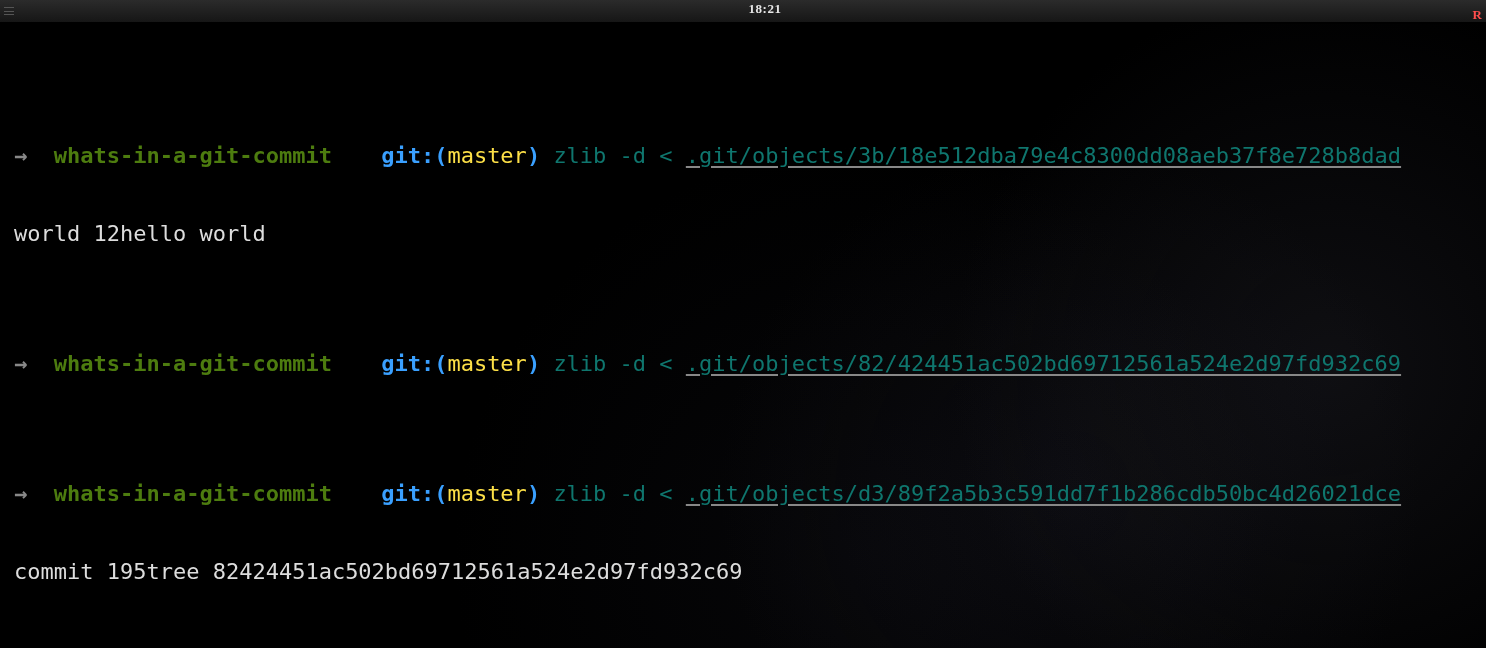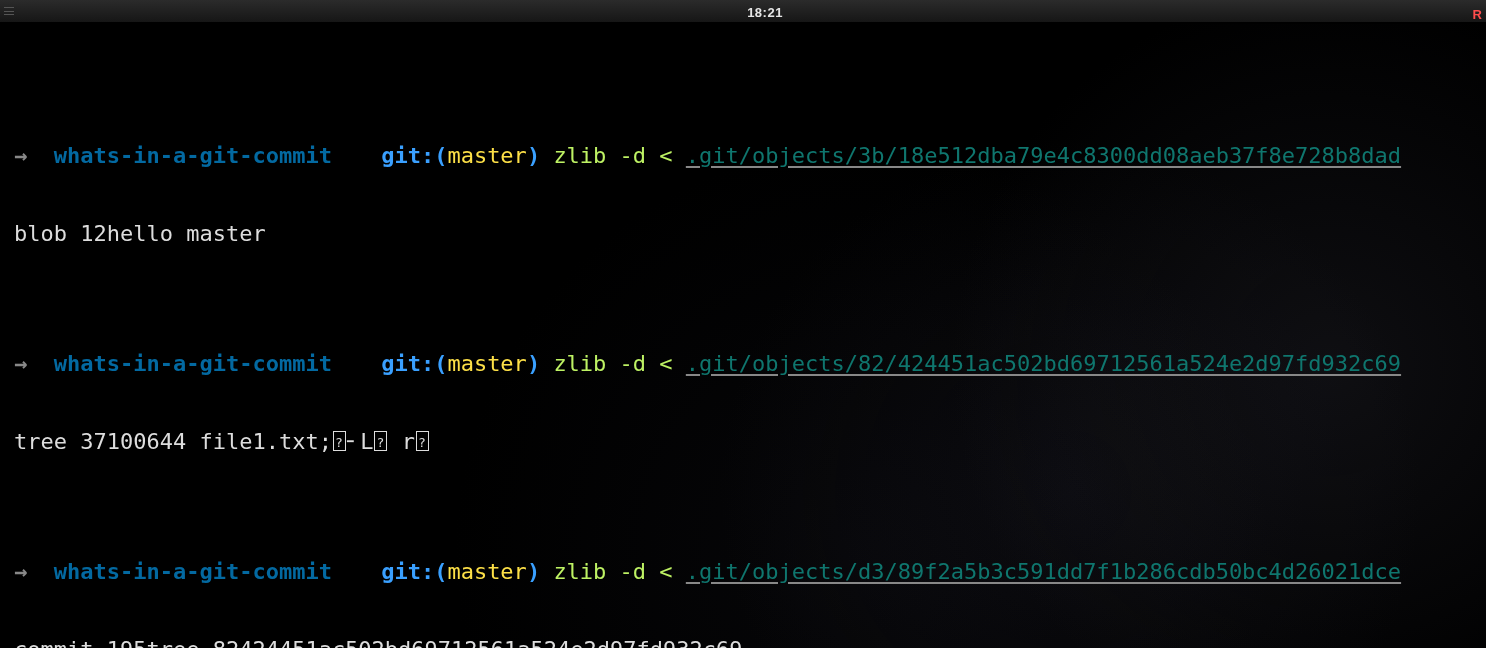--- a/index.html
+++ b/index.html
@@ -12,26 +12,26 @@
     font-family: "DejaVu Sans Mono", "Menlo", "Consolas", monospace;
     font-size: 22px;
     line-height: 26px;
     color: #cccccc;
   }
   .menubar {
     height: 22px;
     background: linear-gradient(#2b2b2b, #161616);
     border-bottom: 1px solid #000;
     position: relative;
-    font-family: Liberation Sans, sans-serif;
+    font-family: Liberation Serif, serif;
     font-size: 13px;
     font-weight: bold;
     color: #e6e6e6;
     display: flex;
-    align-items: flex-start;
+    align-items: flex-end;
     justify-content: center;
     padding-left: 44px;
   }
   .menubar .clock {
     letter-spacing: 0.5px;
   }
   .menubar .right-indicator {
     position: absolute;
     right: 4px;
     top: 2px;
@@ -53,25 +53,25 @@
     background: #555;
   }
   .terminal {
     padding: 16px 14px;
     white-space: pre;
     position: relative;
     z-index: 2;
   }
   .line { display: block; }
   .arrow { color: #888; font-weight: bold; }
-  .folder { color: #0369a1; font-weight: bold; }
+  .folder { color: #4d7c0f; font-weight: bold; }
   .gitlbl { color: #3aa0ff; font-weight: bold; margin-left: 36px; }
   .paren { color: #3aa0ff; font-weight: bold; }
   .branch { color: #fde047; font-weight: normal; }
-  .cmd { color: #bef264; }
+  .cmd { color: #0f766e; }
   .path { color: #0f766e; text-decoration: underline; text-decoration-color: #888; text-underline-offset: 3px; }
   .out { color: #ddd; }
   .garble {
     display: inline-block;
     width: 11px;
     height: 18px;
     border: 1.5px solid #ddd;
     vertical-align: -2px;
     margin: 0 1px;
     position: relative;
@@ -111,25 +111,24 @@
   <span class="clock">18:21</span>
   <span class="right-indicator">R</span>
 </div>
 
 <div class="bgart"></div>
 
 <div class="terminal">
 
   
   <span class="line"><span class="arrow">→</span>  <span class="folder">whats-in-a-git-commit</span> <span class="gitlbl">git:</span><span class="paren">(</span><span class="branch">master</span><span class="paren">)</span> <span class="cmd">zlib -d &lt; </span><span class="path">.git/objects/3b/18e512dba79e4c8300dd08aeb37f8e728b8dad</span></span>
-  <span class="line out">blob 12hello master</span>
+  <span class="line out">world 12hello world</span>
 
   
   <span class="line"><span class="arrow">→</span>  <span class="folder">whats-in-a-git-commit</span> <span class="gitlbl">git:</span><span class="paren">(</span><span class="branch">master</span><span class="paren">)</span> <span class="cmd">zlib -d &lt; </span><span class="path">.git/objects/82/424451ac502bd69712561a524e2d97fd932c69</span></span>
-  <span class="line out"><span>tree 37100644 file1.txt;</span><span class="garble"></span><span>╴</span><span>L</span><span class="garble"></span><span> r</span><span class="garble"></span></span>
 
   
   <span class="line"><span class="arrow">→</span>  <span class="folder">whats-in-a-git-commit</span> <span class="gitlbl">git:</span><span class="paren">(</span><span class="branch">master</span><span class="paren">)</span> <span class="cmd">zlib -d &lt; </span><span class="path">.git/objects/d3/89f2a5b3c591dd7f1b286cdb50bc4d26021dce</span></span>
   <span class="line out">commit 195tree 82424451ac502bd69712561a524e2d97fd932c69</span>
   
   
   <span class="line out"></span>
   
 
   

